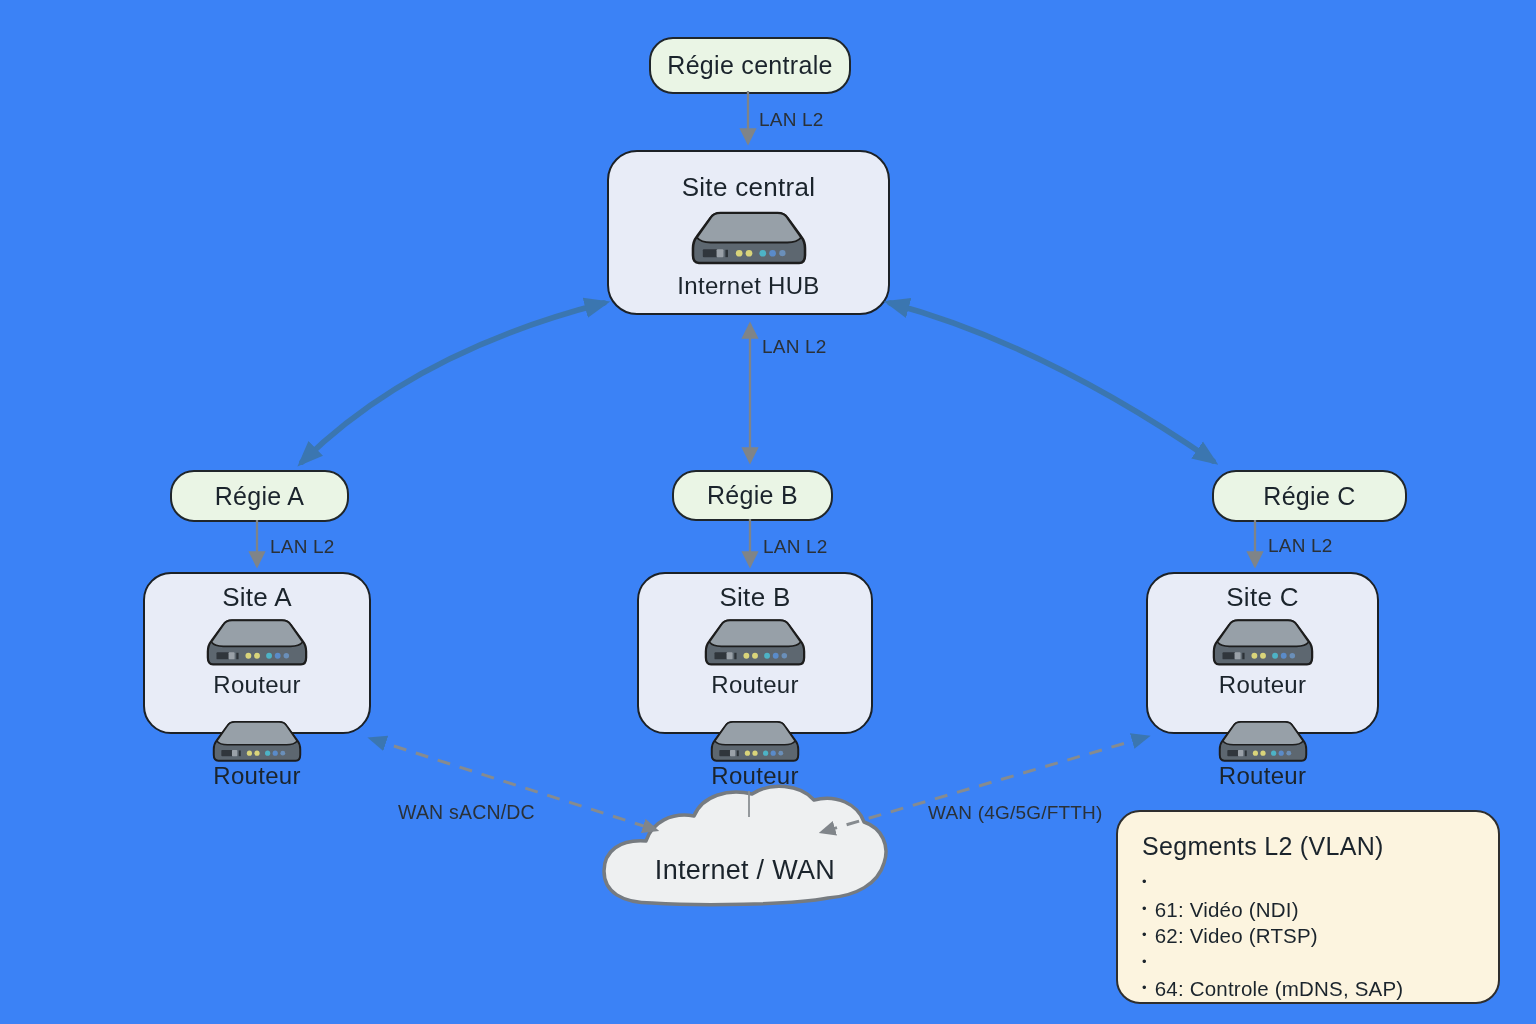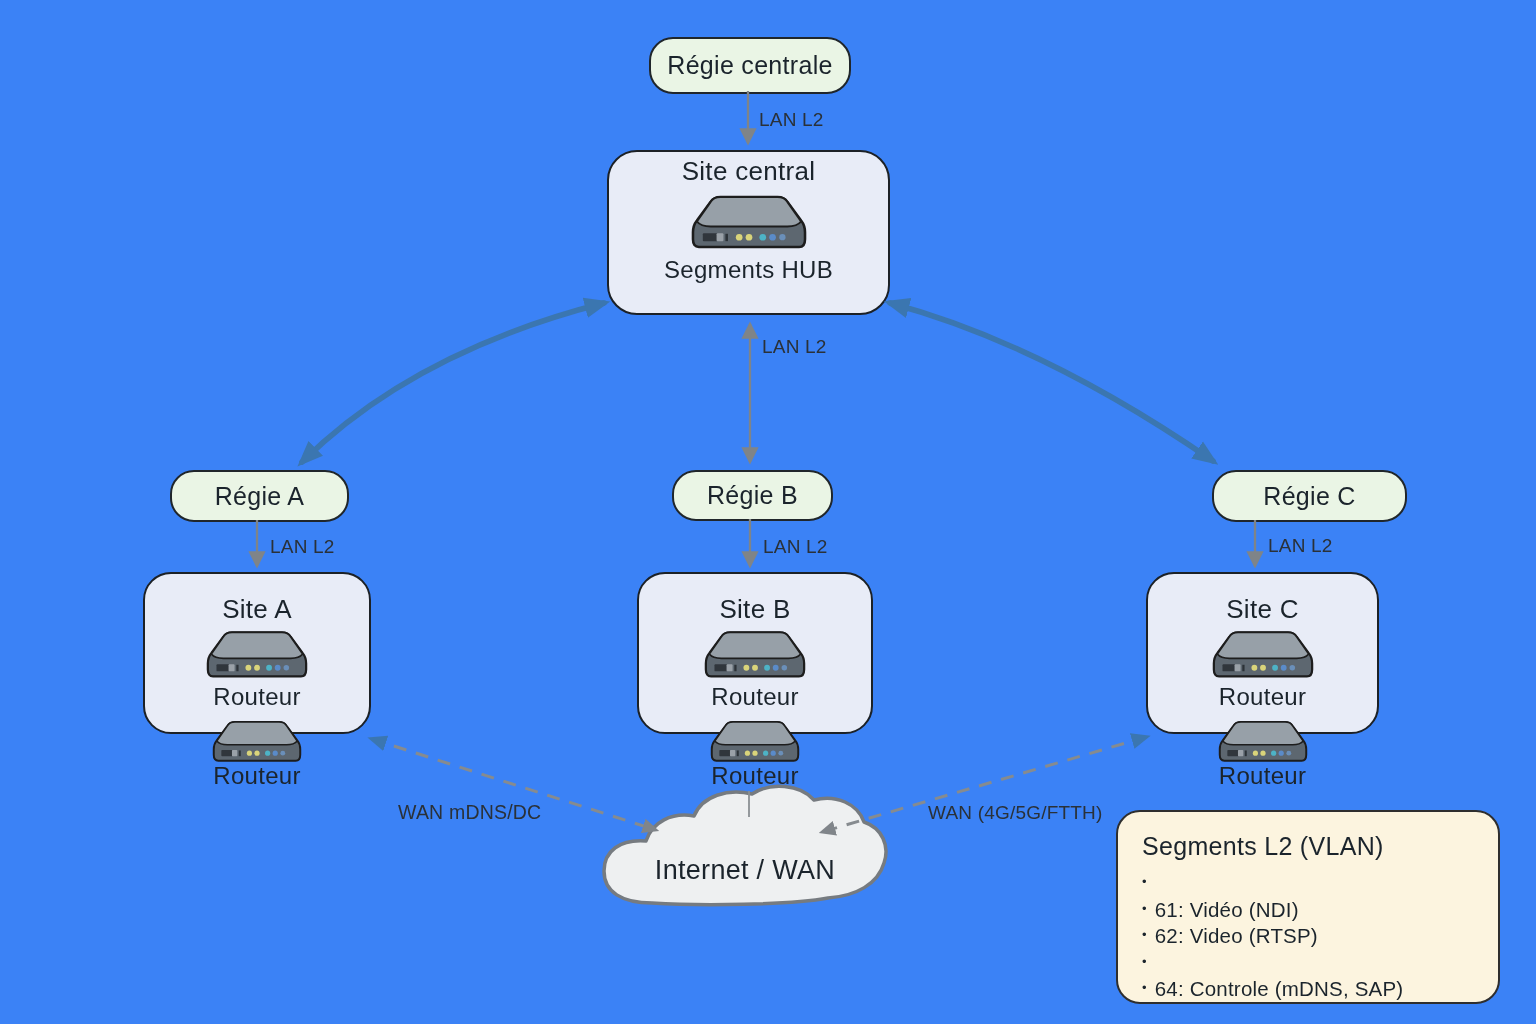--- a/index.html
+++ b/index.html
@@ -10,26 +10,26 @@
   .overlay{position:absolute;left:0;top:0;z-index:3;pointer-events:none;}
   .pill{
     position:absolute;z-index:2;display:flex;align-items:center;justify-content:center;
     background:#eaf5e5;border:2.2px solid #20262b;border-radius:24px;
     font-size:25px;letter-spacing:.3px;
   }
   .bigbox{
     position:absolute;z-index:2;display:flex;flex-direction:column;align-items:center;
     background:#e8ecf7;border:2.3px solid #1c2126;border-radius:30px;box-sizing:border-box;
   }
-  .hub-box{padding-top:4px;gap:6px;}
+  .hub-box{padding-top:20px;gap:6px;}
   .site-wrap{position:absolute;z-index:2;}
   .site-box{
     position:relative;display:flex;flex-direction:column;align-items:center;
     background:#e8ecf7;border:2.3px solid #1c2126;border-radius:28px;box-sizing:border-box;
-    height:162px;padding-top:20px;gap:4px;
+    height:162px;padding-top:8px;gap:4px;
   }
   .box-title{font-size:26px;letter-spacing:.3px;}
   .router-label{font-size:24px;letter-spacing:.3px;}
   .router-svg{display:block;}
   .edge-router{position:absolute;left:50%;transform:translateX(-50%);top:147px;z-index:4;}
   .edge-label{position:absolute;left:0;top:190px;width:100%;text-align:center;font-size:24px;letter-spacing:.3px;z-index:2;}
   .conn-label{position:absolute;z-index:4;font-size:19px;color:#2a3138;letter-spacing:.2px;white-space:nowrap;}
   .cloud-label{position:absolute;z-index:4;left:630px;top:855px;width:230px;text-align:center;font-size:27px;letter-spacing:.3px;}
   .legend{
     position:absolute;z-index:2;left:1116px;top:810px;width:384px;height:194px;box-sizing:border-box;
@@ -103,21 +103,21 @@
 
   <div class="pill" style="left:649px;top:37px;width:198px;height:53px;">
     <span>Régie centrale</span>
   </div>
 
   <div class="bigbox hub-box" style="left:607px;top:150px;width:283px;height:165px;">
     <div class="box-title">Site central</div>
     <svg class="router-svg" width="118" height="57">
       <use href="#router-sym" width="118" height="57"></use>
     </svg>
-    <div class="router-label">Segments HUB</div>
+    <div class="router-label">Internet HUB</div>
   </div>
 
   <div class="pill" style="left:170px;top:470px;width:175px;height:48px;">
     <span>Régie A</span>
   </div>
   <div class="pill" style="left:672px;top:470px;width:157px;height:47px;">
     <span>Régie B</span>
   </div>
   <div class="pill" style="left:1212px;top:470px;width:191px;height:48px;">
     <span>Régie C</span>
@@ -163,21 +163,21 @@
       <use href="#router-sym" width="92" height="44"></use>
     </svg>
     <div class="edge-label">Routeur</div>
   </div>
 
   <div class="conn-label" style="left:759px;top:109px;">LAN L2</div>
   <div class="conn-label" style="left:762px;top:336px;">LAN L2</div>
   <div class="conn-label" style="left:270px;top:536px;">LAN L2</div>
   <div class="conn-label" style="left:763px;top:536px;">LAN L2</div>
   <div class="conn-label" style="left:1268px;top:535px;">LAN L2</div>
-  <div class="conn-label" style="left:398px;top:801px;font-size:19.5px;">WAN mDNS/DC</div>
+  <div class="conn-label" style="left:398px;top:801px;font-size:19.5px;">WAN sACN/DC</div>
   <div class="conn-label" style="left:928px;top:802px;font-size:19px;">WAN (4G/5G/FTTH)</div>
 
   <div class="cloud-label">Internet / WAN</div>
 
   <div class="legend">
     <div class="legend-title">Segments L2 (VLAN)</div>
     <div class="legend-item">
       <span class="legend-bullet">•</span>
     </div>
     <div class="legend-item">

